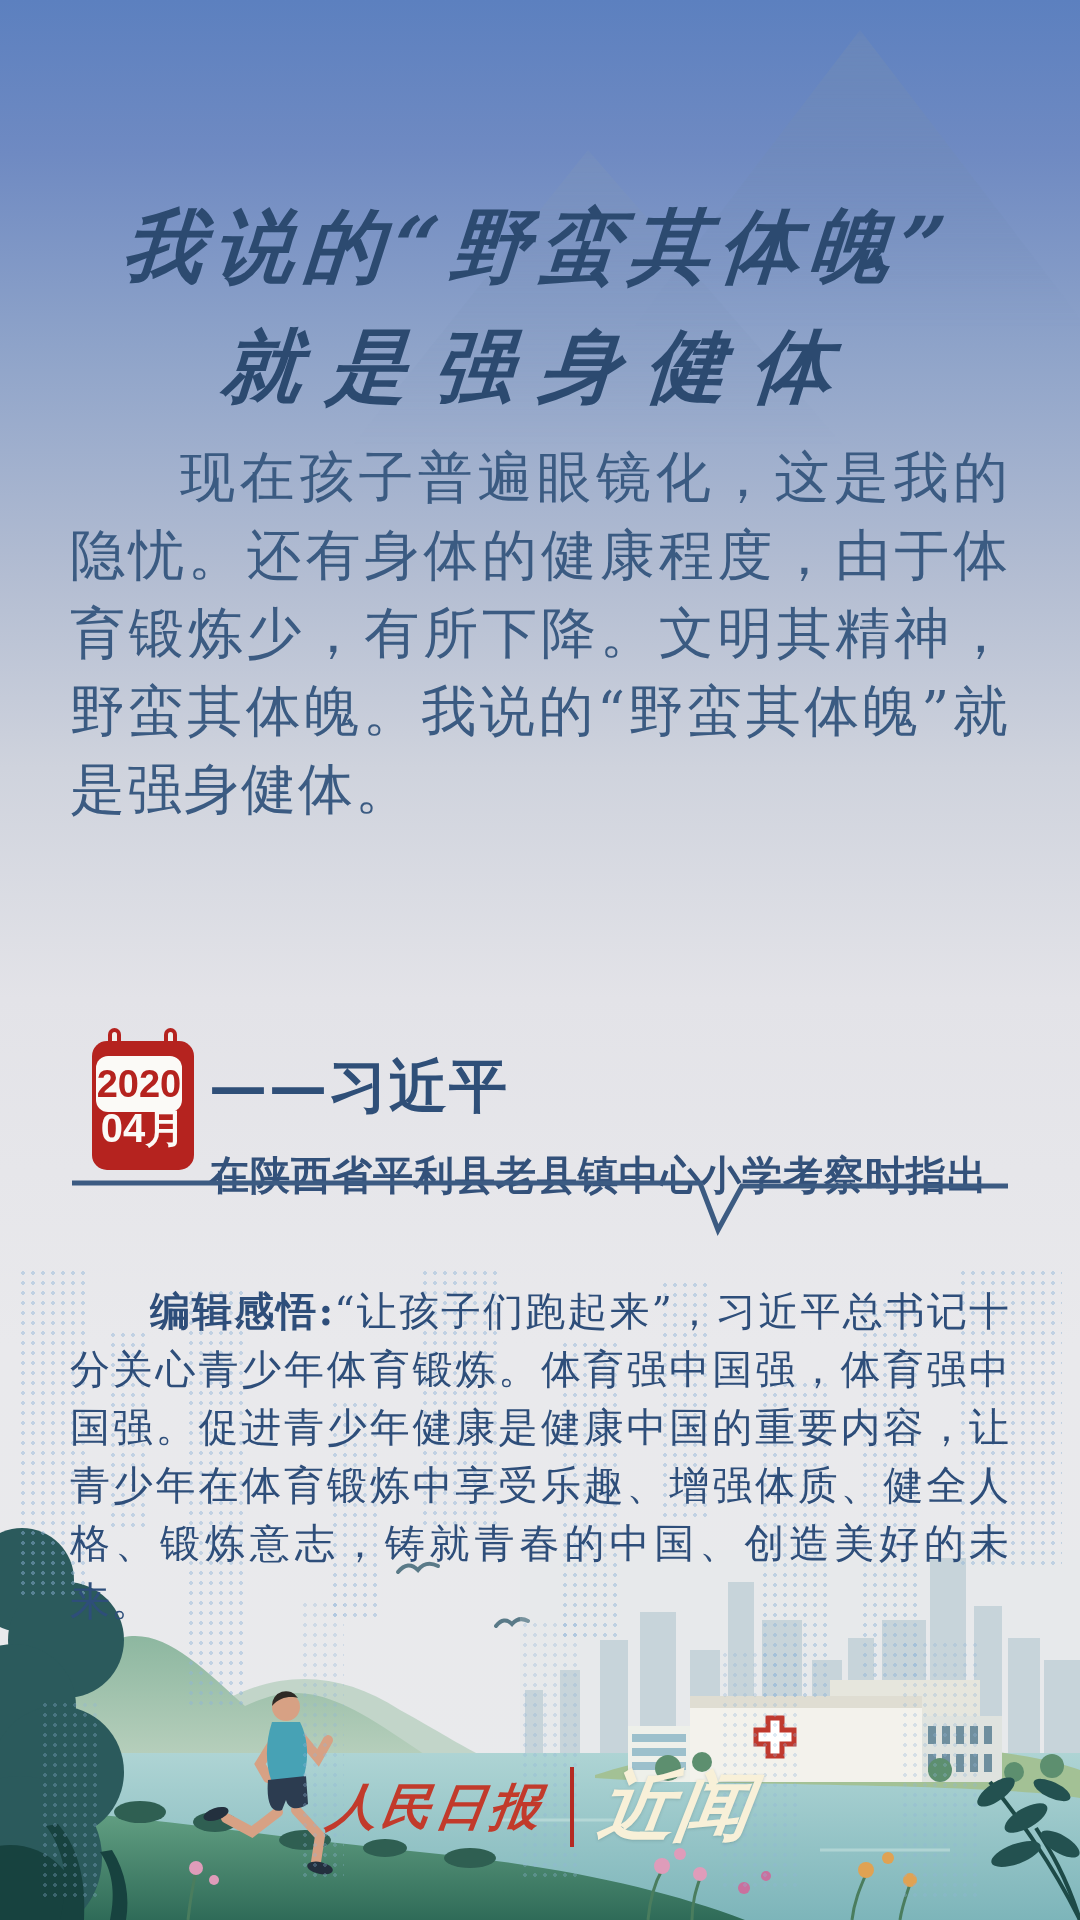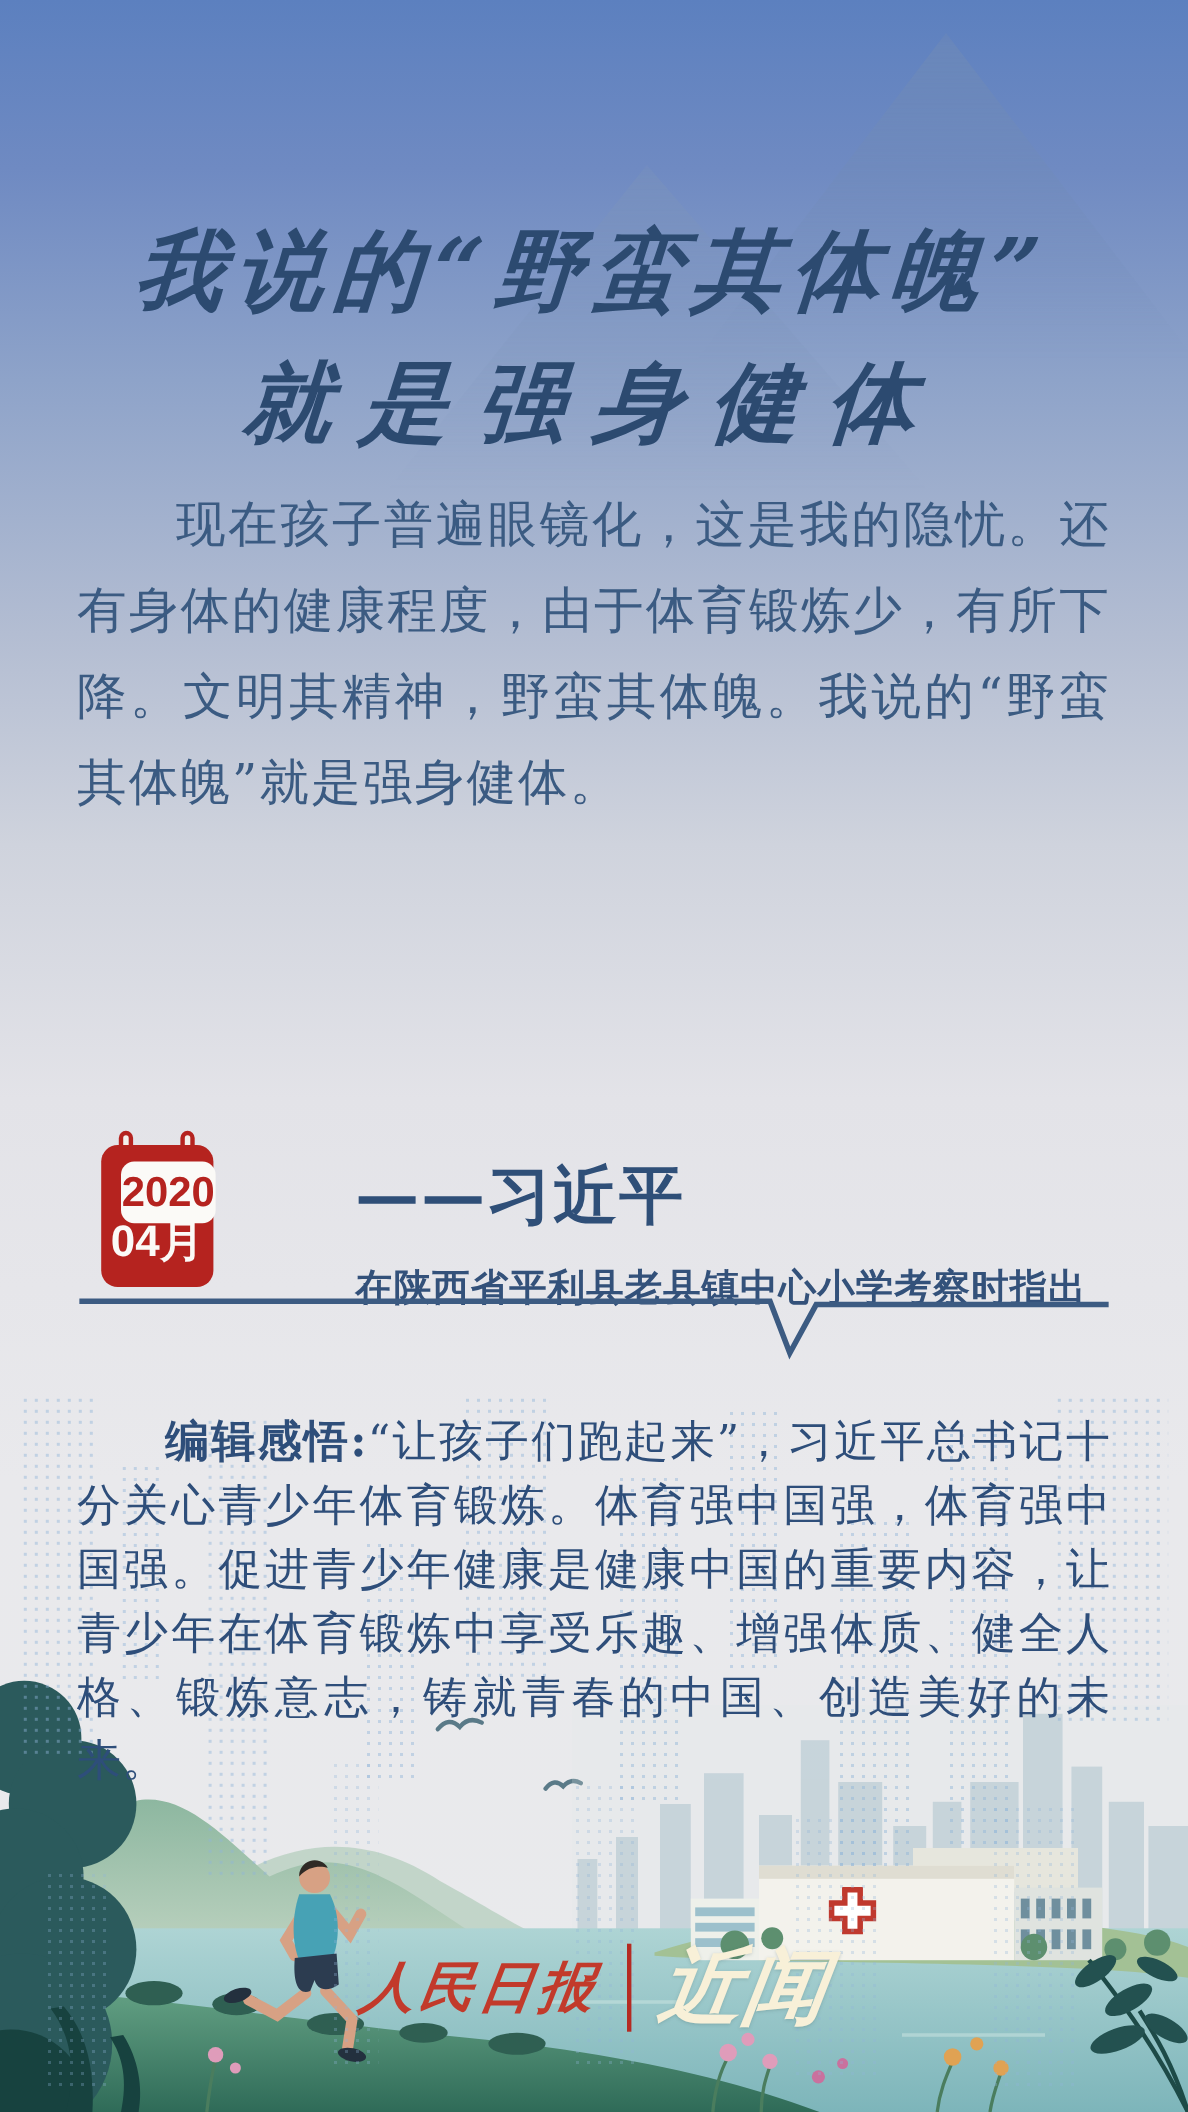--- a/index.html
+++ b/index.html
@@ -30,48 +30,48 @@
   .title{
     position:absolute;top:186px;left:0;width:1080px;
     text-align:center;color:#2c4a70;font-weight:700;font-style:italic;
     z-index:6;
   }
   .title .t1{display:block;font-size:80px;letter-spacing:10px;line-height:120px;transform:skewX(-4deg);}
   .title .t2{display:block;font-size:80px;letter-spacing:26px;line-height:120px;transform:skewX(-4deg);}
   
   .quote{
     position:absolute;top:438px;left:70px;width:940px;
-    font-size:45px;line-height:78px;letter-spacing:2px;
+    font-size:55px;line-height:78px;letter-spacing:2px;
     color:#3b5b82;text-align:justify;text-indent:2em;z-index:6;margin:0;
   }
   
   .calendar{position:absolute;left:92px;top:1028px;width:102px;height:142px;z-index:6;}
   .calendar .tab{
     position:absolute;top:0;width:13px;height:26px;border-radius:7px;background:#b5231f;
   }
   .calendar .tab::after{
     content:"";position:absolute;left:4px;top:4px;width:5px;height:14px;border-radius:3px;background:#f3f0ec;
   }
   .calendar .tab.t-left{left:16px;} .calendar .tab.t-right{left:72px;}
   .calendar .cal-box{
     position:absolute;top:13px;left:0;width:102px;height:129px;background:#b5231f;border-radius:15px;
   }
   .calendar .year-plate{
-    position:absolute;left:18px;top:15px;width:86px;height:56px;background:#fbfaf7;border-radius:12px;
+    position:absolute;left:4px;top:15px;width:86px;height:56px;background:#fbfaf7;border-radius:12px;
     display:flex;align-items:center;justify-content:center;
     font-family:"Liberation Sans",sans-serif;font-weight:700;font-size:38px;color:#b5231f;
   }
   .calendar .month{
     position:absolute;left:0;bottom:14px;width:100%;text-align:center;
     font-family:"Liberation Sans",sans-serif;font-weight:700;font-size:40px;color:#fbfaf7;
   }
   
   .attribution{position:absolute;right:92px;top:1048px;text-align:left;z-index:6;color:#2f4f78;}
   .attribution .name{font-size:58px;font-weight:700;letter-spacing:2px;}
-  .attribution .source{margin-top:22px;font-size:34px;font-weight:700;letter-spacing:1px;color:#33517a;}
+  .attribution .source{margin-top:22px;font-size:40px;font-weight:700;letter-spacing:1px;color:#33517a;}
   
   .divider{position:absolute;left:72px;top:1178px;width:936px;height:60px;z-index:6;}
   
   .editor{
     position:absolute;top:1282px;left:70px;width:940px;margin:0;
     font-size:40px;line-height:58px;letter-spacing:1px;color:#2e4e7a;
     text-align:justify;text-indent:2em;z-index:6;
   }
   .editor .label{font-weight:700;margin-top:15px;}
   

